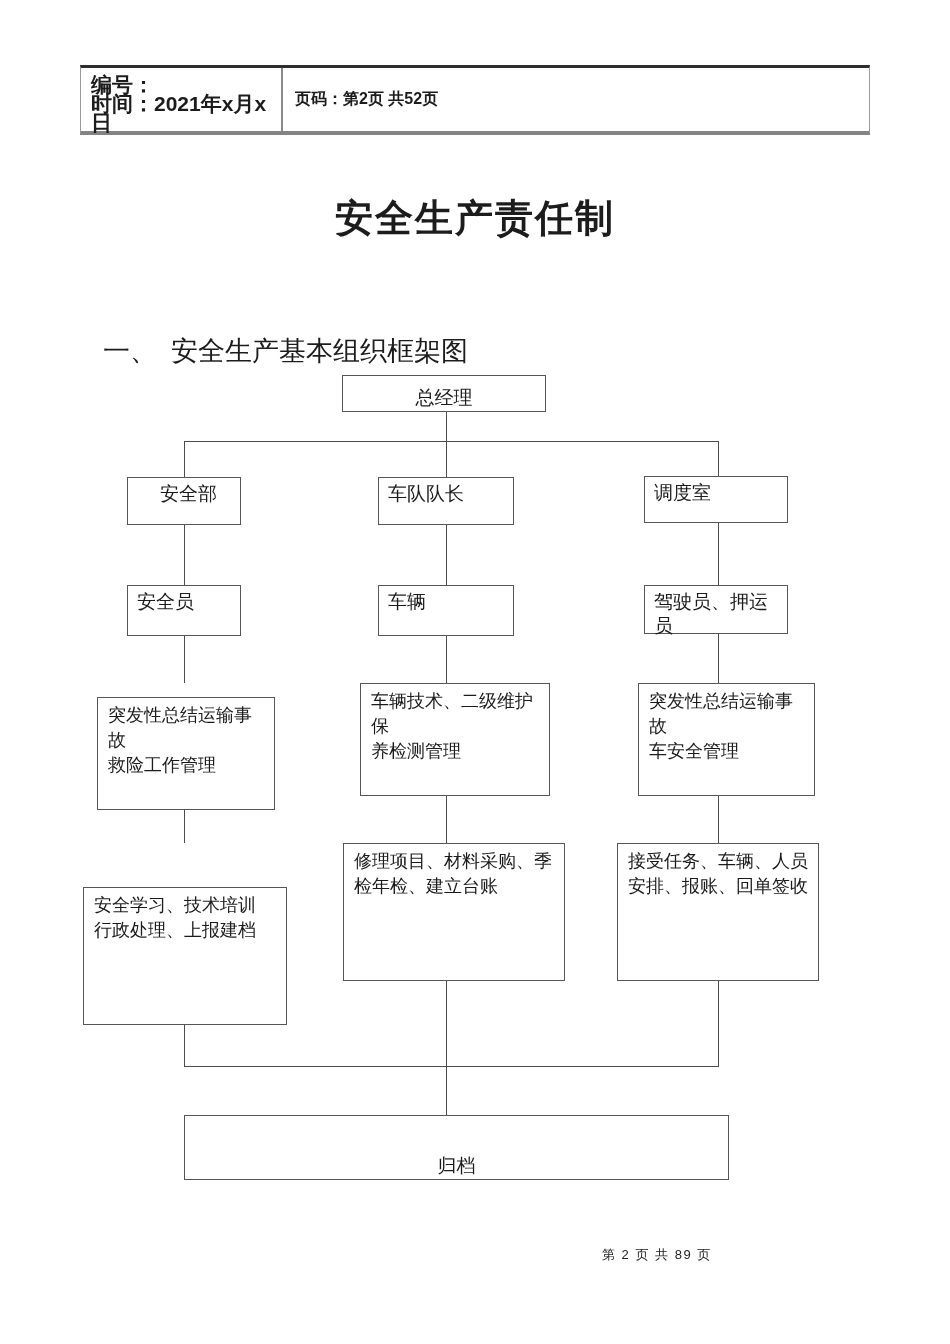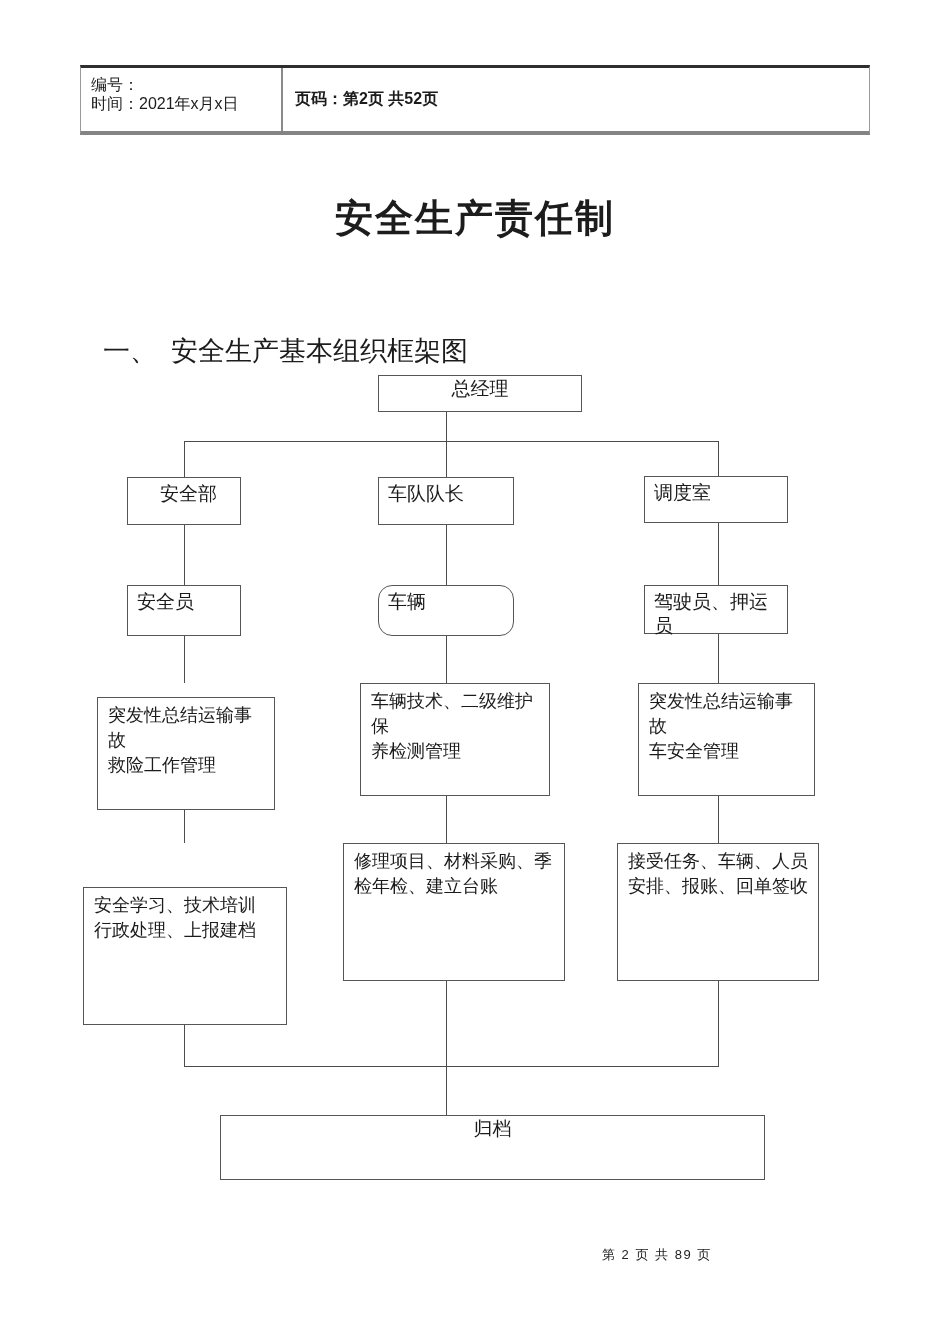--- a/index.html
+++ b/index.html
@@ -12,37 +12,37 @@
   .header-table{
     position:absolute;left:80px;top:65px;width:790px;height:70px;
     box-sizing:border-box;display:flex;
     border-top:3px solid #2e2e2e;border-bottom:4px solid #848484;
     border-left:1px solid #9a9a9a;border-right:1px solid #9a9a9a;
     background:#fff;
   }
   .ht-cell{box-sizing:border-box;height:100%;}
   .ht-c1{width:202px;border-right:2px solid #8a8a8a;
     font-family:"Liberation Sans","DejaVu Sans",sans-serif;
-    font-size:16px;font-weight:400;line-height:19px;padding:7px 0 0 10px;}
+    font-size:21px;font-weight:700;line-height:19px;padding:7px 0 0 10px;}
   .ht-c2{width:371px;border-right:2px solid #8a8a8a;display:flex;align-items:center;justify-content:center;}
   .ht-c2 .motto{font-family:"Liberation Sans","DejaVu Sans",sans-serif;
     font-size:22px;font-weight:bold;color:#ee1111;letter-spacing:.5px;white-space:nowrap;}
   .ht-c3{flex:1;display:flex;align-items:center;padding-left:12px;
     font-family:"Liberation Sans","DejaVu Sans",sans-serif;font-size:16px;font-weight:600;}
   
   .doc-title{position:absolute;left:0;top:193px;width:950px;text-align:center;
     font-size:38px;font-weight:bold;letter-spacing:2px;}
   .sec-heading{position:absolute;left:103px;top:333px;font-size:27px;white-space:nowrap;}
   .sec-heading .num{margin-right:14px;}
   
   .fbox{position:absolute;box-sizing:border-box;background:#fff;
     border:1.5px solid #565656;font-size:19px;color:#1b1b1b;}
   .fbox.tl{padding:4px 6px 0 9px;line-height:24px;}
   .fbox.two{padding:5px 8px 0 10px;font-size:18px;line-height:25px;}
-  .fbox.ctr{display:flex;align-items:flex-start;justify-content:center;margin-left:36px;}
+  .fbox.ctr{display:flex;align-items:flex-end;justify-content:center;}
   .vl{position:absolute;width:1px;background:#4c4c4c;}
   .hl{position:absolute;height:1px;background:#4c4c4c;}
   
   .page-footer{position:absolute;left:602px;top:1246px;
     font-family:"Liberation Sans","DejaVu Sans",sans-serif;
     font-size:13px;letter-spacing:1.5px;color:#222;white-space:nowrap;}
 </style>
 </head>
 <body>
 
@@ -88,21 +88,21 @@
 
     <div class="fbox ctr" style="left:342px;top:375px;width:204px;height:37px;">
       <span>总经理</span>
     </div>
 
     <div class="fbox tl" style="left:127px;top:477px;width:114px;height:48px;padding-left:32px;">安全部</div>
     <div class="fbox tl" style="left:378px;top:477px;width:136px;height:48px;">车队队长</div>
     <div class="fbox tl" style="left:644px;top:476px;width:144px;height:47px;">调度室</div>
 
     <div class="fbox tl" style="left:127px;top:585px;width:114px;height:51px;">安全员</div>
-    <div class="fbox tl" style="left:378px;top:585px;width:136px;height:51px;border-radius:14px;">车辆</div>
+    <div class="fbox tl" style="left:378px;top:585px;width:136px;height:51px;">车辆</div>
     <div class="fbox tl" style="left:644px;top:585px;width:144px;height:49px;">驾驶员、押运员</div>
 
     <div class="fbox two" style="left:97px;top:683px;width:178px;height:113px;margin-top:14px;">
       <div>突发性总结运输事故</div>
       <div>救险工作管理</div>
     </div>
     <div class="fbox two" style="left:360px;top:683px;width:190px;height:113px;">
       <div>车辆技术、二级维护保</div>
       <div>养检测管理</div>
     </div>

